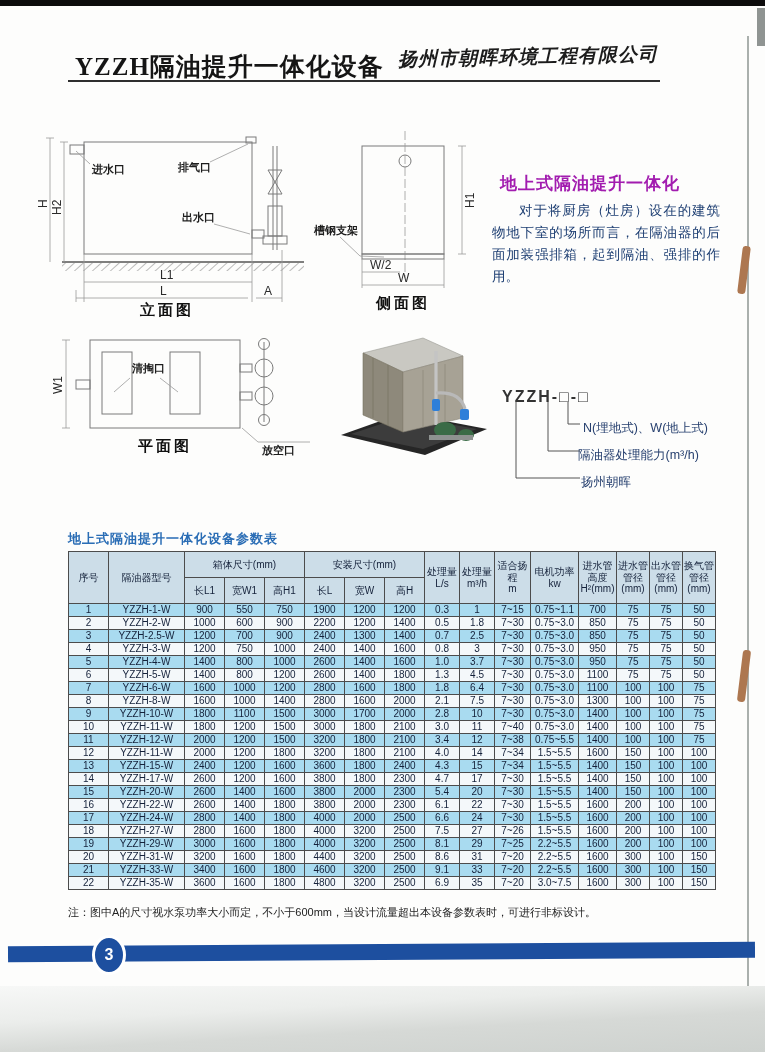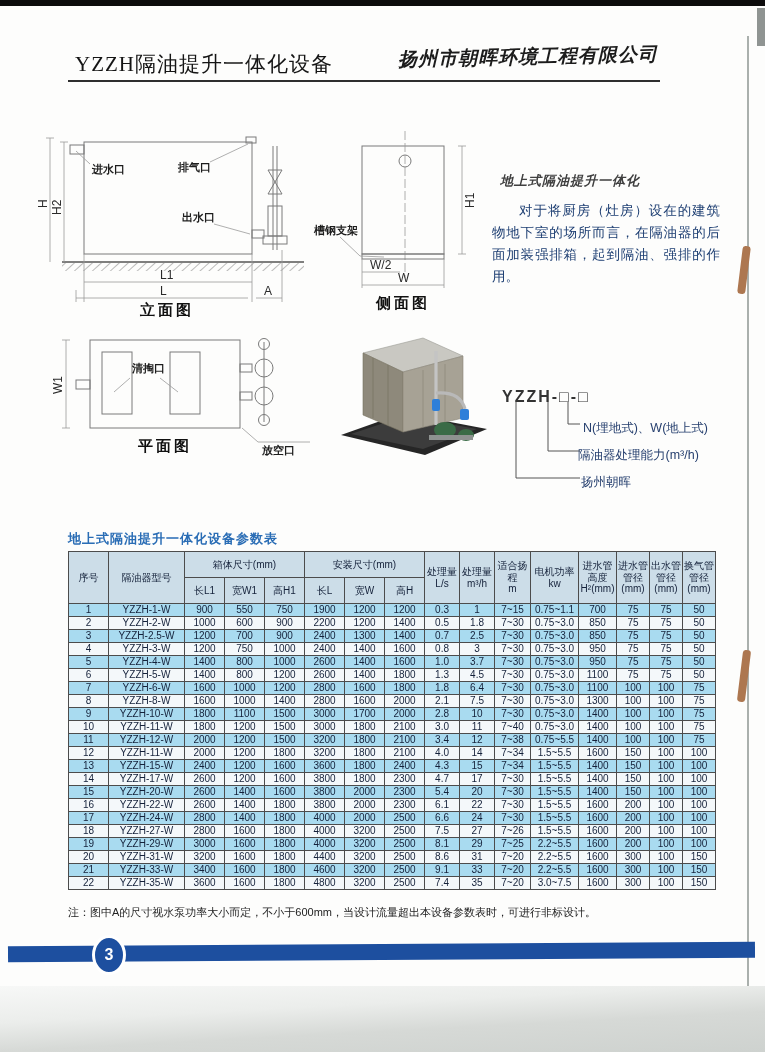--- a/index.html
+++ b/index.html
@@ -11,42 +11,42 @@
   .scan-corner{position:absolute;left:757px;top:8px;width:8px;height:38px;background:#8f9492;}
   .edge-line{position:absolute;left:747px;top:36px;width:2px;height:952px;background:#aab0ad;}
   .tape-mark{position:absolute;left:740px;width:8px;background:#ad7750;border-radius:3px;transform:rotate(7deg);}
   .tape-1{top:246px;height:48px;}
   .tape-2{top:650px;height:52px;}
   .bottom-gray{position:absolute;left:0;top:986px;width:765px;height:66px;
     background:linear-gradient(177deg,#f7f8f7 0%,#ebedeb 35%,#d6d9d6 62%,#ced2cf 100%);}
 
   
   .hdr-title{position:absolute;left:75px;top:50px;font-family:"Liberation Serif","DejaVu Serif",serif;
-    font-size:21px;font-weight:normal;color:#151515;letter-spacing:1px;}
+    font-size:25px;font-weight:bold;color:#151515;letter-spacing:1px;}
   .hdr-company{position:absolute;left:398px;top:44px;font-family:"Liberation Serif","DejaVu Serif",serif;
     font-size:19px;font-weight:bold;font-style:italic;color:#1c1c1c;transform:rotate(-1.2deg);letter-spacing:1px;}
   .hdr-rule{position:absolute;left:68px;top:80px;width:592px;height:2px;background:#2e2e2e;}
 
   
   svg{position:absolute;overflow:visible;}
   .svg-front{left:42px;top:130px;}
   .svg-side{left:312px;top:128px;}
   .svg-plan{left:42px;top:328px;}
   .svg-photo{left:333px;top:323px;}
   .caption{position:absolute;width:90px;text-align:center;font-weight:bold;font-size:15px;color:#111;letter-spacing:3px;}
   .cap-front{left:122px;top:301px;}
   .cap-side{left:358px;top:294px;}
   .cap-plan{left:120px;top:437px;}
   .d-line{stroke:#7a7a7a;stroke-width:1;fill:none;}
   .d-thin{stroke:#9a9a9a;stroke-width:0.8;fill:none;}
   .d-label{font-size:11px;font-weight:bold;fill:#1d1d1d;}
   .d-dim{font-size:12px;fill:#2a2a2a;}
 
   
-  .sec-title{position:absolute;font-size:13px;font-weight:bold;color:#404040;letter-spacing:1px;font-style:italic;}
+  .sec-title{position:absolute;font-size:17px;font-weight:bold;color:#a21caf;letter-spacing:1px;}
   .intro-title{left:500px;top:172px;}
   .intro-body{position:absolute;left:492px;top:200px;width:228px;font-size:13.5px;color:#1d3e72;
     line-height:1.62;text-indent:2em;text-align:justify;}
   .legend-title{left:505px;top:350px;}
   .model-code{position:absolute;left:502px;top:388px;font-size:16px;color:#333;letter-spacing:2px;font-weight:bold;}
   .legend-item{position:absolute;font-size:12.5px;color:#27406f;white-space:nowrap;}
   .li-1{left:583px;top:420px;}
   .li-2{left:578px;top:447px;}
   .li-3{left:581px;top:474px;}
   .svg-legend{left:508px;top:400px;}
@@ -646,21 +646,21 @@
         </tr>
         <tr class="row-even">
           <td>22</td>
           <td>YZZH-35-W</td>
           <td>3600</td>
           <td>1600</td>
           <td>1800</td>
           <td>4800</td>
           <td>3200</td>
           <td>2500</td>
-          <td>7.4</td>
+          <td>6.9</td>
           <td>35</td>
           <td>7~20</td>
           <td>3.0~7.5</td>
           <td>1600</td>
           <td>300</td>
           <td>100</td>
           <td>150</td>
         </tr>
       </tbody>
   </table>

